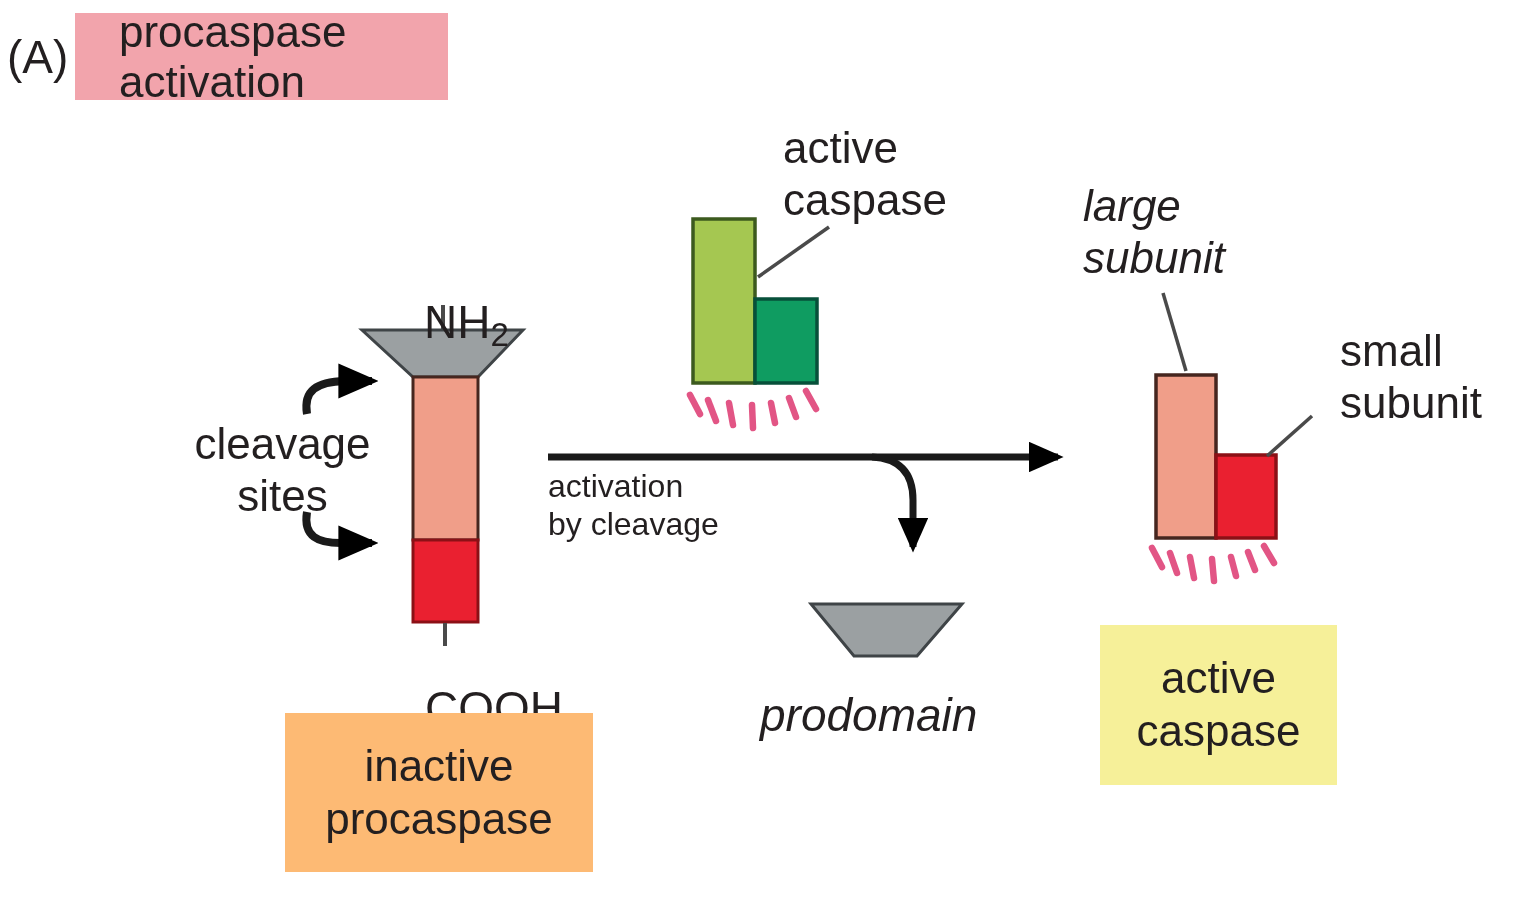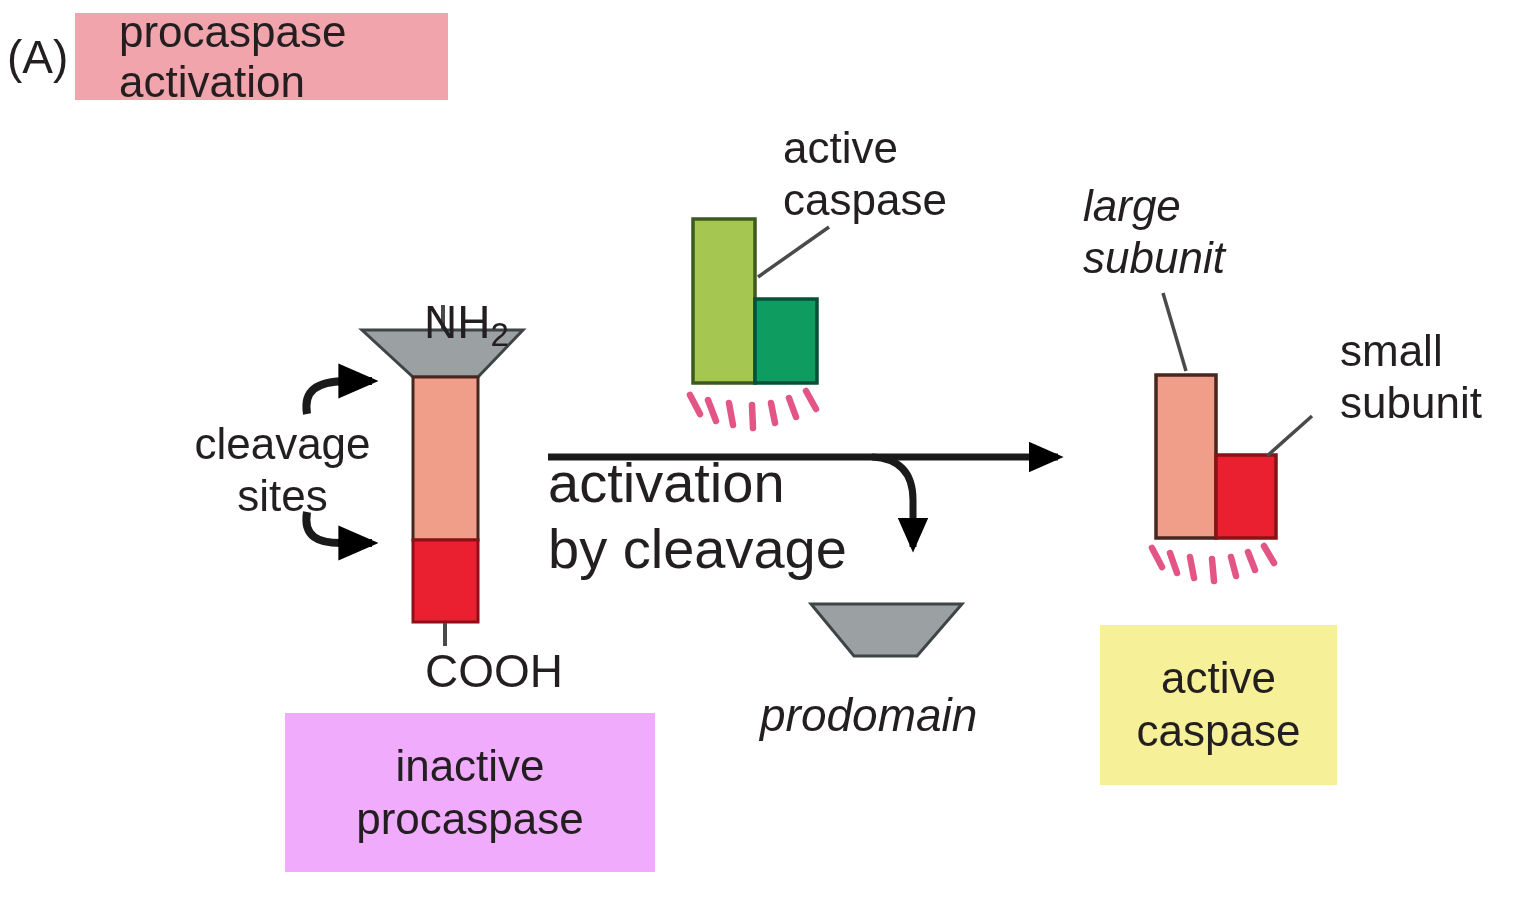--- a/index.html
+++ b/index.html
@@ -78,29 +78,29 @@
     <span style="font-size:44px;">procaspase activation</span>
   </div>
 
   <div class="lbl" style="left:415px;top:241px;font-size:46px;margin-left:9px;">
     <span>NH</span><span class="sub">2</span>
   </div>
 
   <div class="lbl" style="left:170px;top:418px;width:225px;text-align:center;font-size:44px;">cleavage
 sites</div>
 
-  <div class="lbl" style="left:425px;top:644px;font-size:46px;">COOH</div>
+  <div class="lbl" style="left:425px;top:681px;font-size:46px;">COOH</div>
 
-  <div class="caption-box" style="left: 285px; top: 713px; width: 370px; height: 159px; font-size: 44px; background: #f0abfc;">inactive
+  <div class="caption-box" style="left: 285px; top: 713px; width: 308px; height: 159px; font-size: 44px; background: #fdba74;">inactive
 procaspase</div>
 
   <div class="lbl" style="left:783px;top:122px;font-size:44px;">active
 caspase</div>
 
-  <div class="lbl" style="left:548px;top:450px;font-size:56px;">activation
+  <div class="lbl" style="left:548px;top:468px;font-size:32px;">activation
 by cleavage</div>
 
   <div class="lbl" style="left:760px;top:688px;font-size:46px;font-style:italic;">prodomain</div>
 
   <div class="lbl" style="left:1083px;top:180px;font-size:44px;font-style:italic;">large
 subunit</div>
 
   <div class="lbl" style="left:1316px;top:325px;font-size:44px;margin-left:24px;">small
 subunit</div>
 

